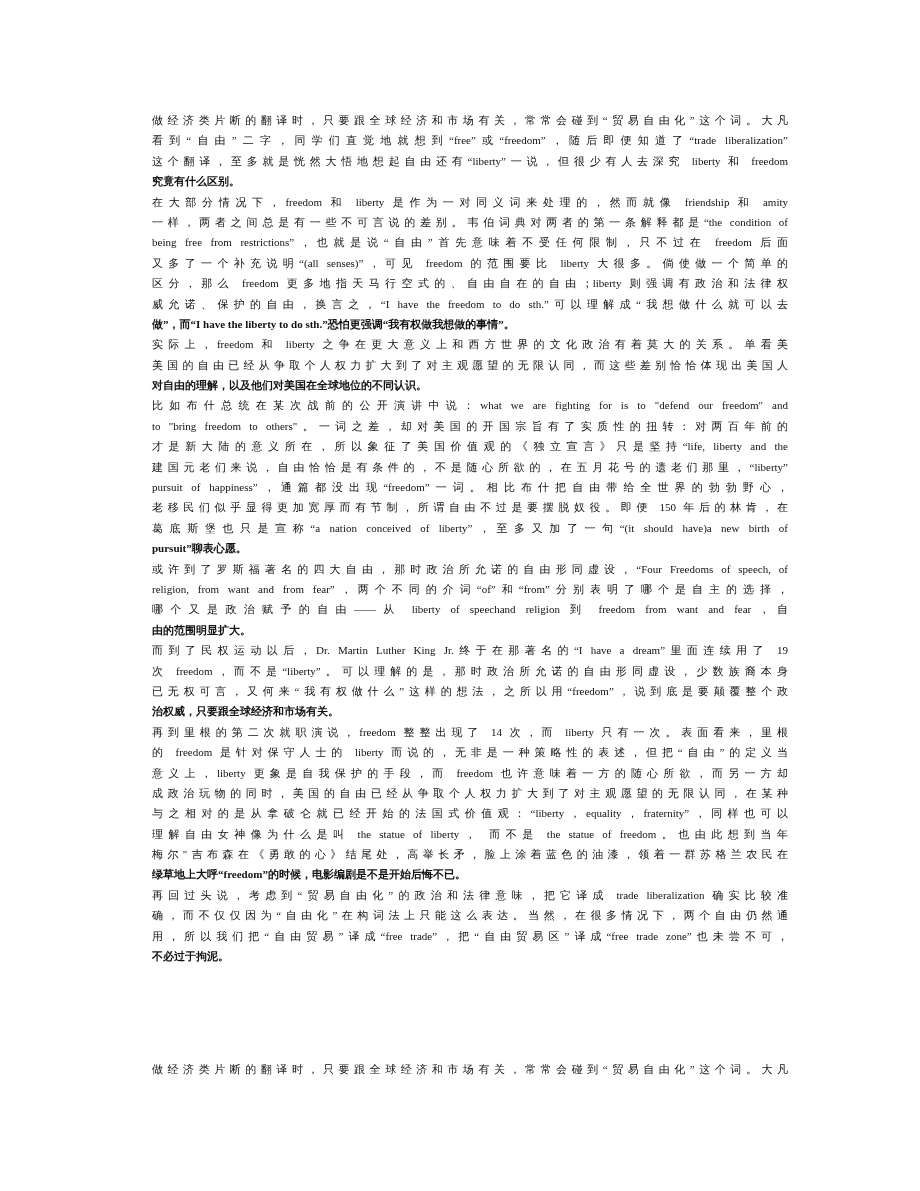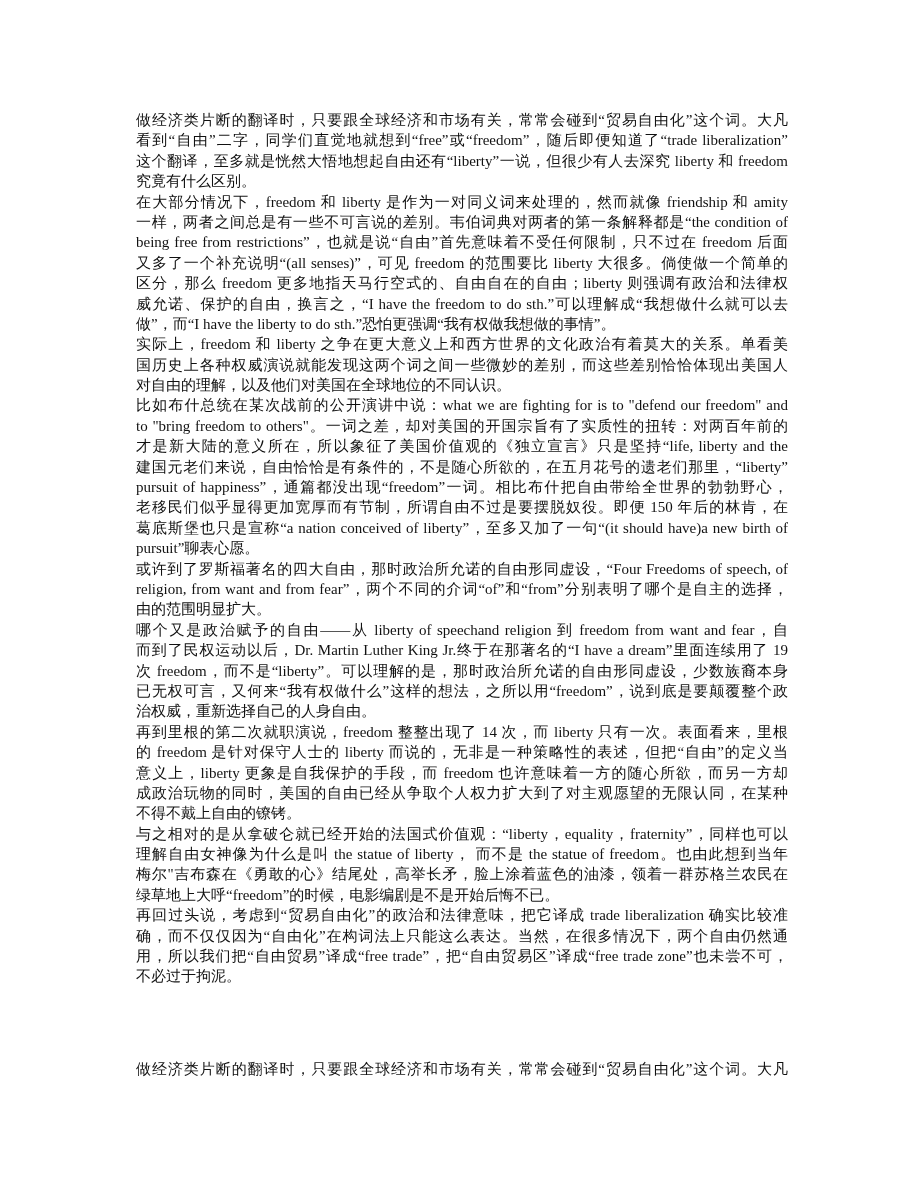--- a/index.html
+++ b/index.html
@@ -17,28 +17,30 @@
   }
   .page {
     position: absolute;
     left: 136px;
     top: 110px;
     width: 652px;
   }
   .line {
     height: 20.4px;
     line-height: 20.4px;
-    font-size: 15px;
+    font-size: 11px;
     white-space: nowrap;
     text-align: justify;
     text-align-last: justify;
     letter-spacing: 0;
+    margin-left: 16px;
   }
   .line.last {
     text-align-last: left;
+    font-weight: bold;
   }
   .repeat {
     position: absolute;
     left: 136px;
     top: 1059px;
     width: 652px;
   }
 </style>
 </head>
 <body>
@@ -54,51 +56,50 @@
     <div class="line">在大部分情况下，freedom  和 liberty 是作为一对同义词来处理的，然而就像 friendship 和 amity</div>
     <div class="line">一样，两者之间总是有一些不可言说的差别。韦伯词典对两者的第一条解释都是“the condition of</div>
     <div class="line">being free from restrictions”，也就是说“自由”首先意味着不受任何限制，只不过在 freedom  后面</div>
     <div class="line">又多了一个补充说明“(all senses)”，可见 freedom  的范围要比 liberty 大很多。倘使做一个简单的</div>
     <div class="line">区分，那么 freedom 更多地指天马行空式的、自由自在的自由；liberty 则强调有政治和法律权</div>
     <div class="line">威允诺、保护的自由，换言之，“I have the freedom to do sth.”可以理解成“我想做什么就可以去</div>
     <div class="line last">做”，而“I have the liberty to do sth.”恐怕更强调“我有权做我想做的事情”。</div>
   </div>
   <div>
     <div class="line">实际上，freedom 和 liberty 之争在更大意义上和西方世界的文化政治有着莫大的关系。单看美</div>
-    <div class="line">国历史上各种权威演说就能发现这两个词之间一些微妙的差别，而这些差别恰恰体现出美国人</div>
+    <div class="line">美国的自由已经从争取个人权力扩大到了对主观愿望的无限认同，而这些差别恰恰体现出美国人</div>
     <div class="line last">对自由的理解，以及他们对美国在全球地位的不同认识。</div>
   </div>
   <div>
     <div class="line">比如布什总统在某次战前的公开演讲中说：what we are fighting for is to "defend our freedom" and</div>
     <div class="line">to "bring freedom to others"。一词之差，却对美国的开国宗旨有了实质性的扭转：对两百年前的</div>
     <div class="line">才是新大陆的意义所在，所以象征了美国价值观的《独立宣言》只是坚持“life, liberty and the</div>
     <div class="line">建国元老们来说，自由恰恰是有条件的，不是随心所欲的，在五月花号的遗老们那里，“liberty”</div>
     <div class="line">pursuit of happiness”，通篇都没出现“freedom”一词。相比布什把自由带给全世界的勃勃野心，</div>
     <div class="line">老移民们似乎显得更加宽厚而有节制，所谓自由不过是要摆脱奴役。即便 150 年后的林肯，在</div>
     <div class="line">葛底斯堡也只是宣称“a nation conceived of liberty”，至多又加了一句“(it should have)a new birth of</div>
     <div class="line last">pursuit”聊表心愿。</div>
   </div>
   <div>
     <div class="line">或许到了罗斯福著名的四大自由，那时政治所允诺的自由形同虚设，“Four Freedoms of speech, of</div>
     <div class="line">religion, from want and from fear”，两个不同的介词“of”和“from”分别表明了哪个是自主的选择，</div>
+    <div class="line">哪个又是政治赋予的自由——从 liberty of speechand religion  到 freedom from want and fear，自</div>
     <div class="line last">由的范围明显扩大。</div>
-    <div class="line">哪个又是政治赋予的自由——从 liberty of speechand religion  到 freedom from want and fear，自</div>
   </div>
   <div>
     <div class="line">而到了民权运动以后，Dr. Martin Luther King Jr.终于在那著名的“I have a dream”里面连续用了 19</div>
     <div class="line">次 freedom，而不是“liberty”。可以理解的是，那时政治所允诺的自由形同虚设，少数族裔本身</div>
     <div class="line">已无权可言，又何来“我有权做什么”这样的想法，之所以用“freedom”，说到底是要颠覆整个政</div>
-    <div class="line last">治权威，重新选择自己的人身自由。</div>
+    <div class="line last">治权威，只要跟全球经济和市场有关。</div>
   </div>
   <div>
     <div class="line">再到里根的第二次就职演说，freedom 整整出现了 14 次，而 liberty 只有一次。表面看来，里根</div>
     <div class="line">的 freedom 是针对保守人士的 liberty 而说的，无非是一种策略性的表述，但把“自由”的定义当</div>
     <div class="line">意义上，liberty 更象是自我保护的手段，而 freedom 也许意味着一方的随心所欲，而另一方却</div>
     <div class="line">成政治玩物的同时，美国的自由已经从争取个人权力扩大到了对主观愿望的无限认同，在某种</div>
-    <div class="line last">不得不戴上自由的镣铐。</div>
   </div>
   <div>
     <div class="line">与之相对的是从拿破仑就已经开始的法国式价值观：“liberty，equality，fraternity”，同样也可以</div>
     <div class="line">理解自由女神像为什么是叫 the statue of liberty，   而不是 the statue of freedom。也由此想到当年</div>
     <div class="line">梅尔"吉布森在《勇敢的心》结尾处，高举长矛，脸上涂着蓝色的油漆，领着一群苏格兰农民在</div>
     <div class="line last">绿草地上大呼“freedom”的时候，电影编剧是不是开始后悔不已。</div>
   </div>
   <div>
     <div class="line">再回过头说，考虑到“贸易自由化”的政治和法律意味，把它译成 trade liberalization 确实比较准</div>
     <div class="line">确，而不仅仅因为“自由化”在构词法上只能这么表达。当然，在很多情况下，两个自由仍然通</div>

